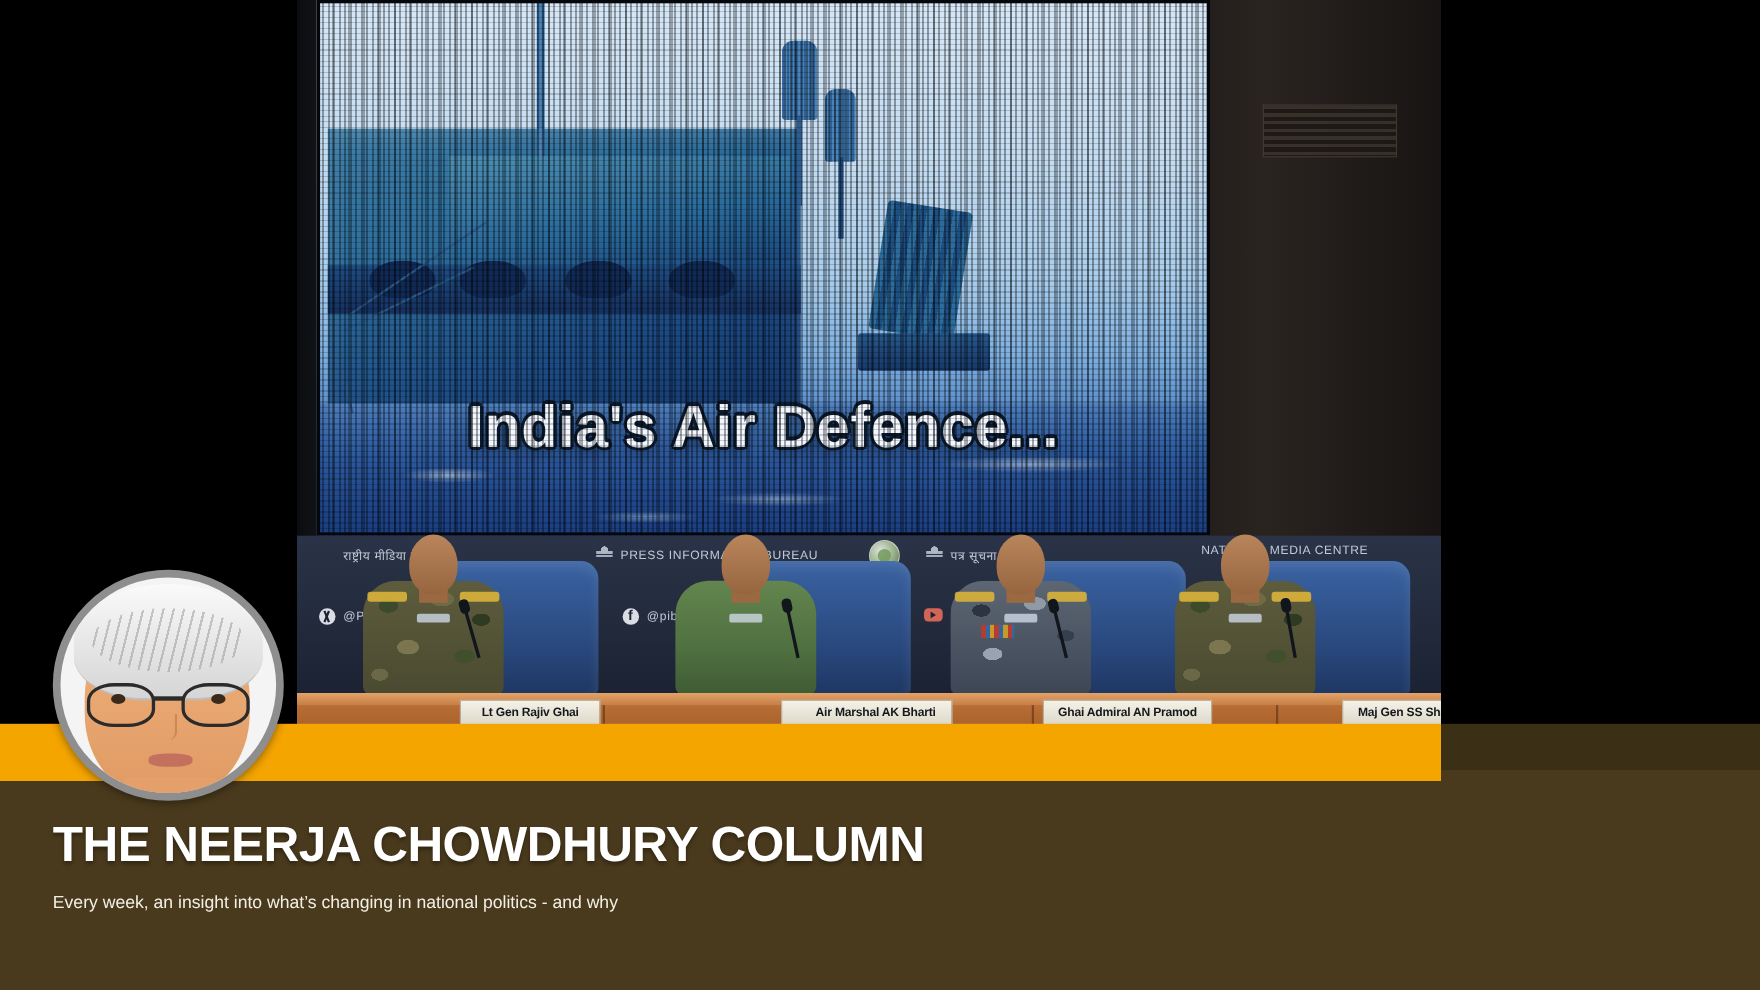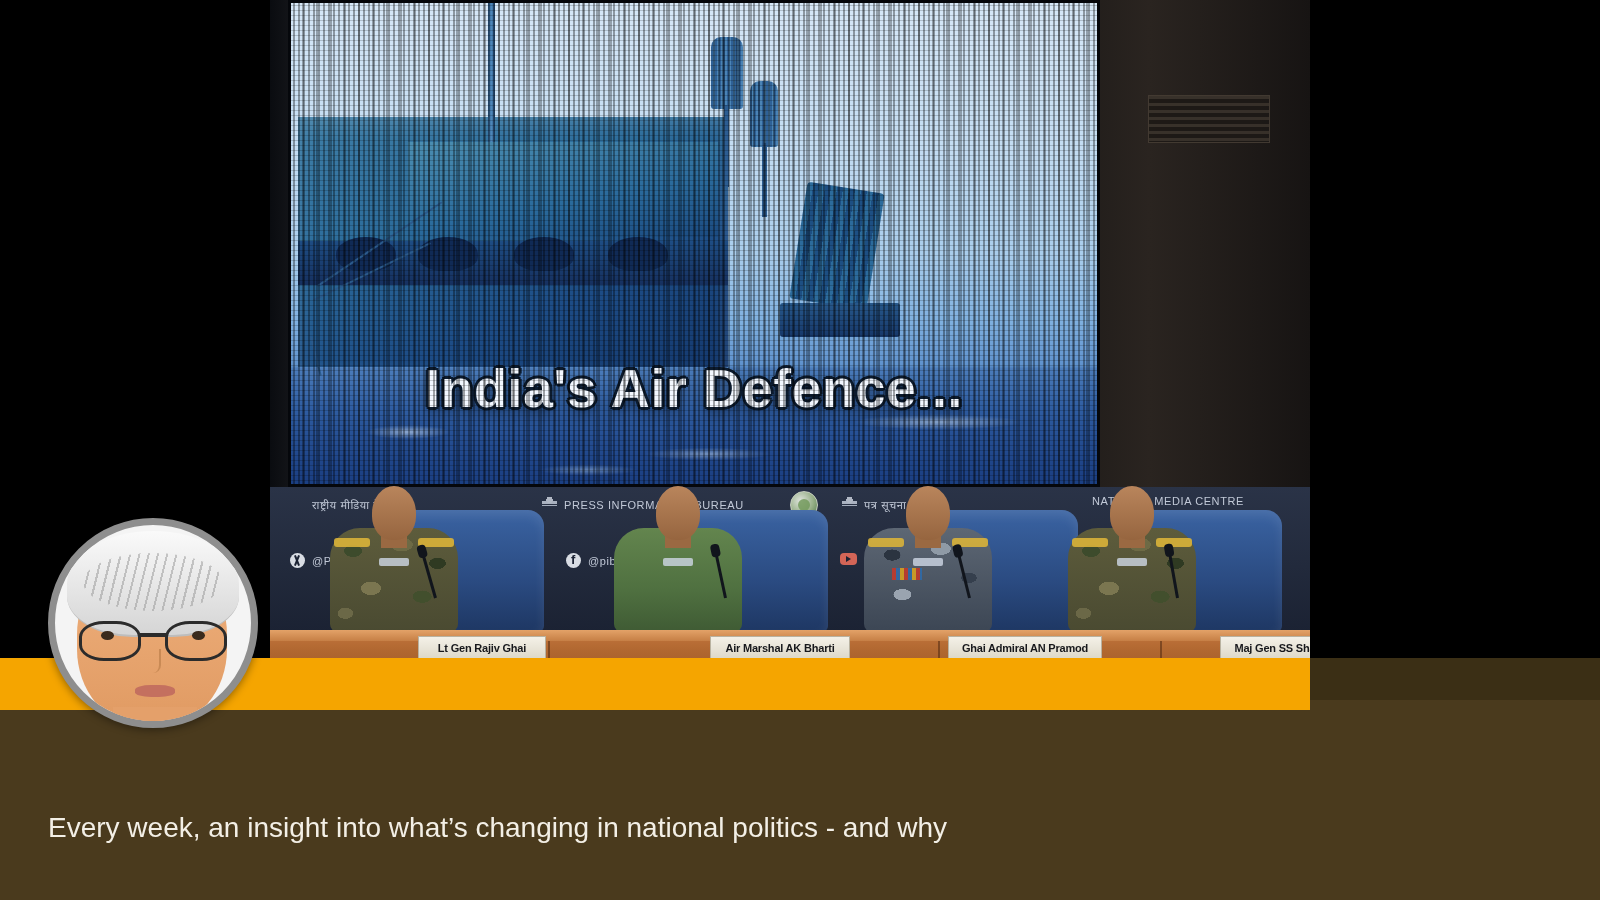--- a/index.html
+++ b/index.html
@@ -195,21 +195,21 @@
     background:#c4705f;}
   .av-neck{position:absolute;left:58px;top:182px;width:84px;height:36px;background:#e4a06a;}
   .av-sari{position:absolute;left:26px;top:206px;width:150px;height:40px;
     background:linear-gradient(90deg,#f0c33c 0 28%,#3f8f4a 28% 52%,#e8b534 52% 100%);
     transform:rotate(-8deg);}
 
   
   .col-title{position:absolute;left:48px;top:742px;font-size:45px;font-weight:700;
     color:#ffffff;letter-spacing:-.5px;font-family:"Liberation Sans",sans-serif;
     text-shadow:0 2px 4px rgba(0,0,0,.35);}
-  .col-sub{position:absolute;left:48px;top:812px;font-size:28px;color:#f3efe6;
+  .col-sub{position:absolute;left:48px;top:812px;font-size:16px;color:#f3efe6;
     font-family:"Liberation Sans",sans-serif;}
 
   
   .pp{position:absolute;left:1158px;top:718px;width:360px;height:135px;
     background:#fdfdfb;border-radius:10px;overflow:hidden;}
   .pp-a{position:absolute;left:22px;top:19px;font-size:45px;font-weight:700;color:#12100e;
     letter-spacing:-2.5px;font-family:"Liberation Sans",sans-serif;
     transform:scaleX(1.12);transform-origin:left center;}
   .pp-b{position:absolute;left:22px;top:62px;font-size:56px;font-weight:700;color:#ed1c24;
     letter-spacing:-2px;font-family:"Liberation Sans",sans-serif;
@@ -362,21 +362,21 @@
       <div class="head"></div>
       <div class="mic" style="left:44px;transform:rotate(-10deg);"></div>
     </div>
 
     <div class="table">
       <div class="table-top"></div>
       <div class="table-seam" style="left:278px;"></div>
       <div class="table-seam" style="left:668px;"></div>
       <div class="table-seam" style="left:890px;"></div>
       <div class="nameplate" style="left:148px;width:126px;">Lt Gen Rajiv Ghai</div>
-      <div class="nameplate" style="left:440px;width:138px;">Air Marshal AK Bharti</div>
+      <div class="nameplate" style="left:440px;width:138px;padding-left:16px;">Air Marshal AK Bharti</div>
       <div class="nameplate" style="left:678px;width:152px;">Ghai Admiral AN Pramod</div>
       <div class="nameplate" style="left:950px;width:112px;">Maj Gen SS Shar</div>
     </div>
   </div>
 
   <div class="band-brown"></div>
   <div class="band-brown-dark"></div>
   <div class="band-orange"></div>
 
   <div class="avatar">
@@ -386,16 +386,17 @@
     <div class="av-glass r"></div>
     <div class="av-bridge"></div>
     <div class="av-eye l"></div>
     <div class="av-eye r"></div>
     <div class="av-nose"></div>
     <div class="av-mouth"></div>
     <div class="av-neck"></div>
     <div class="av-sari"></div>
   </div>
 
+  <div class="col-title">THE NEERJA CHOWDHURY COLUMN</div>
   <div class="col-sub">Every week, an insight into what’s changing in national politics - and why</div>
 
 
 </div>
 
 </body></html>

